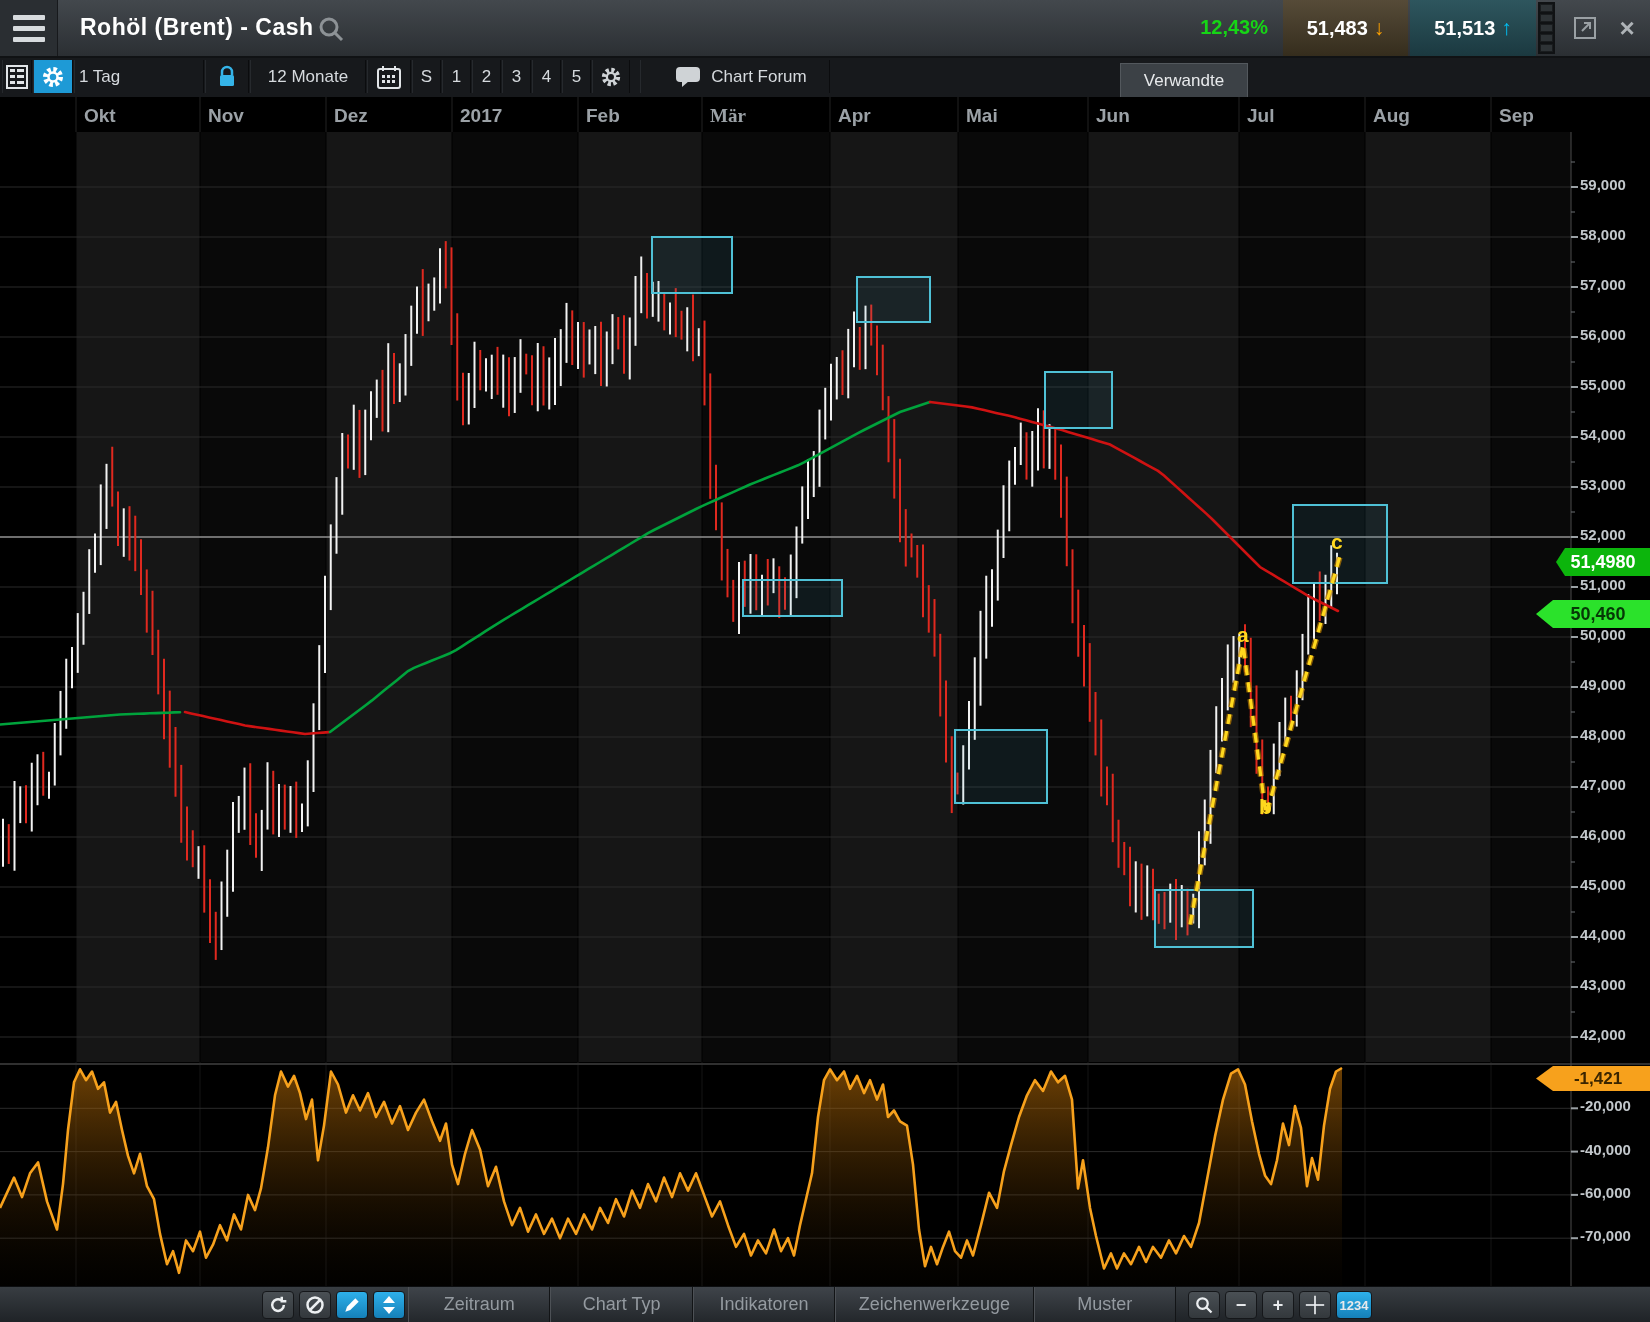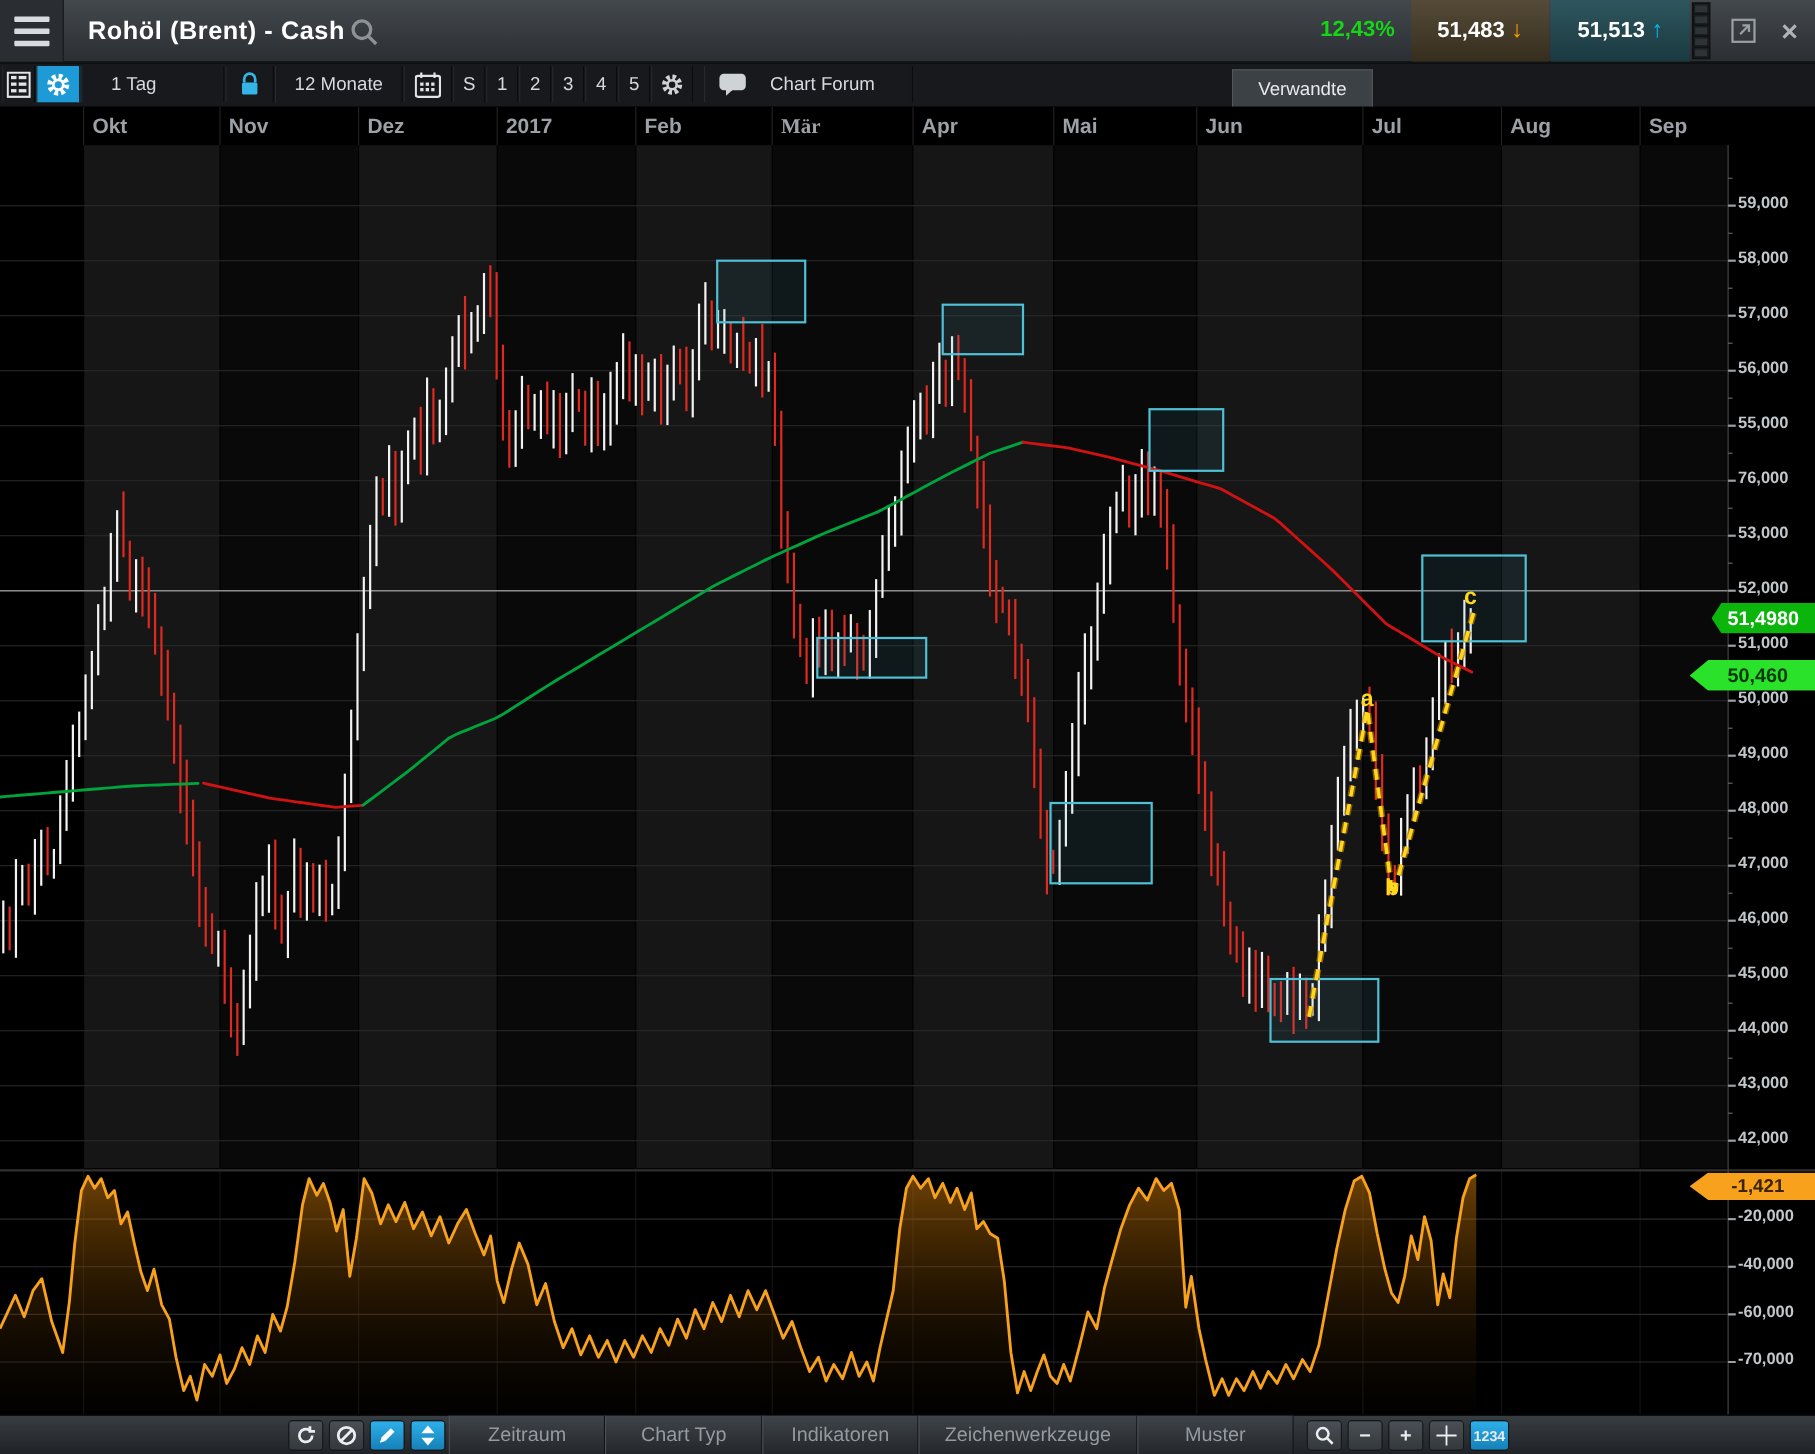--- a/index.html
+++ b/index.html
@@ -119,21 +119,21 @@
         <rect x="4" y="16" width="5" height="3" fill="#e2e5e8"></rect>
           <rect x="11" y="16" width="7" height="3" fill="#e2e5e8"></rect>
       </svg>
     </div>
     <div class="tcell active" style="left:33px;width:40px">
       <svg width="24" height="24" viewBox="0 0 24 24">
         <circle cx="12" cy="12" r="7.5" fill="none" stroke="#fff" stroke-width="5" stroke-dasharray="3.4 2.5"></circle>
         <circle cx="12" cy="12" r="4.5" fill="none" stroke="#fff" stroke-width="2.5"></circle>
       </svg>
     </div>
-    <div class="tcell" style="left:74px;width:130px;justify-content:flex-start;padding-left:26px">
+    <div class="tcell" style="left:74px;width:130px;justify-content:flex-start;padding-left:4px">
       <span>1 Tag</span>
     </div>
     <div class="tcell" style="left:205px;width:44px">
       <svg width="20" height="24" viewBox="0 0 20 24">
         <path d="M5 10 V7 a5 5 0 0 1 10 0 v3" fill="none" stroke="#35b4e8" stroke-width="2.5"></path>
         <rect x="3" y="10" width="14" height="11" rx="1.5" fill="#35b4e8"></rect>
       </svg>
     </div>
     <div class="tcell" style="left:250px;width:116px">
       <span>12 Monate</span>
@@ -170,21 +170,21 @@
       </div>
     <div class="tcell" style="left:562px;width:29px">
         <span>5</span>
       </div>
     <div class="tcell" style="left:592px;width:38px">
       <svg width="22" height="22" viewBox="0 0 24 24">
         <circle cx="12" cy="12" r="7.5" fill="none" stroke="#cfd3d6" stroke-width="5" stroke-dasharray="3.4 2.5"></circle>
         <circle cx="12" cy="12" r="4.5" fill="none" stroke="#cfd3d6" stroke-width="2.5"></circle>
       </svg>
     </div>
-    <div class="tcell" style="left:640px;width:190px;justify-content:flex-start;padding-left:12px;gap:21px">
+    <div class="tcell" style="left:640px;width:190px;justify-content:center;padding-left:12px;gap:10px">
       <svg width="26" height="22" viewBox="0 0 26 22">
         <rect x="1" y="1" width="24" height="15" rx="4" fill="#cfd3d6"></rect>
         <path d="M7 15 L7 21 L14 15 Z" fill="#cfd3d6"></path>
       </svg>
       <span>Chart Forum</span>
     </div>
     <div id="verwandte-tab">
       <span>Verwandte</span>
     </div>
   </div>
@@ -577,21 +577,21 @@
         <div class="month-label" style="left: 1247px;">Jul</div>
         <div class="month-label" style="left: 1373px;">Aug</div>
         <div class="month-label" style="left: 1499px;">Sep</div>
       </div>
     <div id="ylabels">
         <div class="ylabel" style="top: 79px;">59,000</div>
         <div class="ylabel" style="top: 129px;">58,000</div>
         <div class="ylabel" style="top: 179px;">57,000</div>
         <div class="ylabel" style="top: 229px;">56,000</div>
         <div class="ylabel" style="top: 279px;">55,000</div>
-        <div class="ylabel" style="top: 329px;">76,000</div>
+        <div class="ylabel" style="top: 329px;">54,000</div>
         <div class="ylabel" style="top: 379px;">53,000</div>
         <div class="ylabel" style="top: 429px;">52,000</div>
         <div class="ylabel" style="top: 479px;">51,000</div>
         <div class="ylabel" style="top: 529px;">50,000</div>
         <div class="ylabel" style="top: 579px;">49,000</div>
         <div class="ylabel" style="top: 629px;">48,000</div>
         <div class="ylabel" style="top: 679px;">47,000</div>
         <div class="ylabel" style="top: 729px;">46,000</div>
         <div class="ylabel" style="top: 779px;">45,000</div>
         <div class="ylabel" style="top: 829px;">44,000</div>

